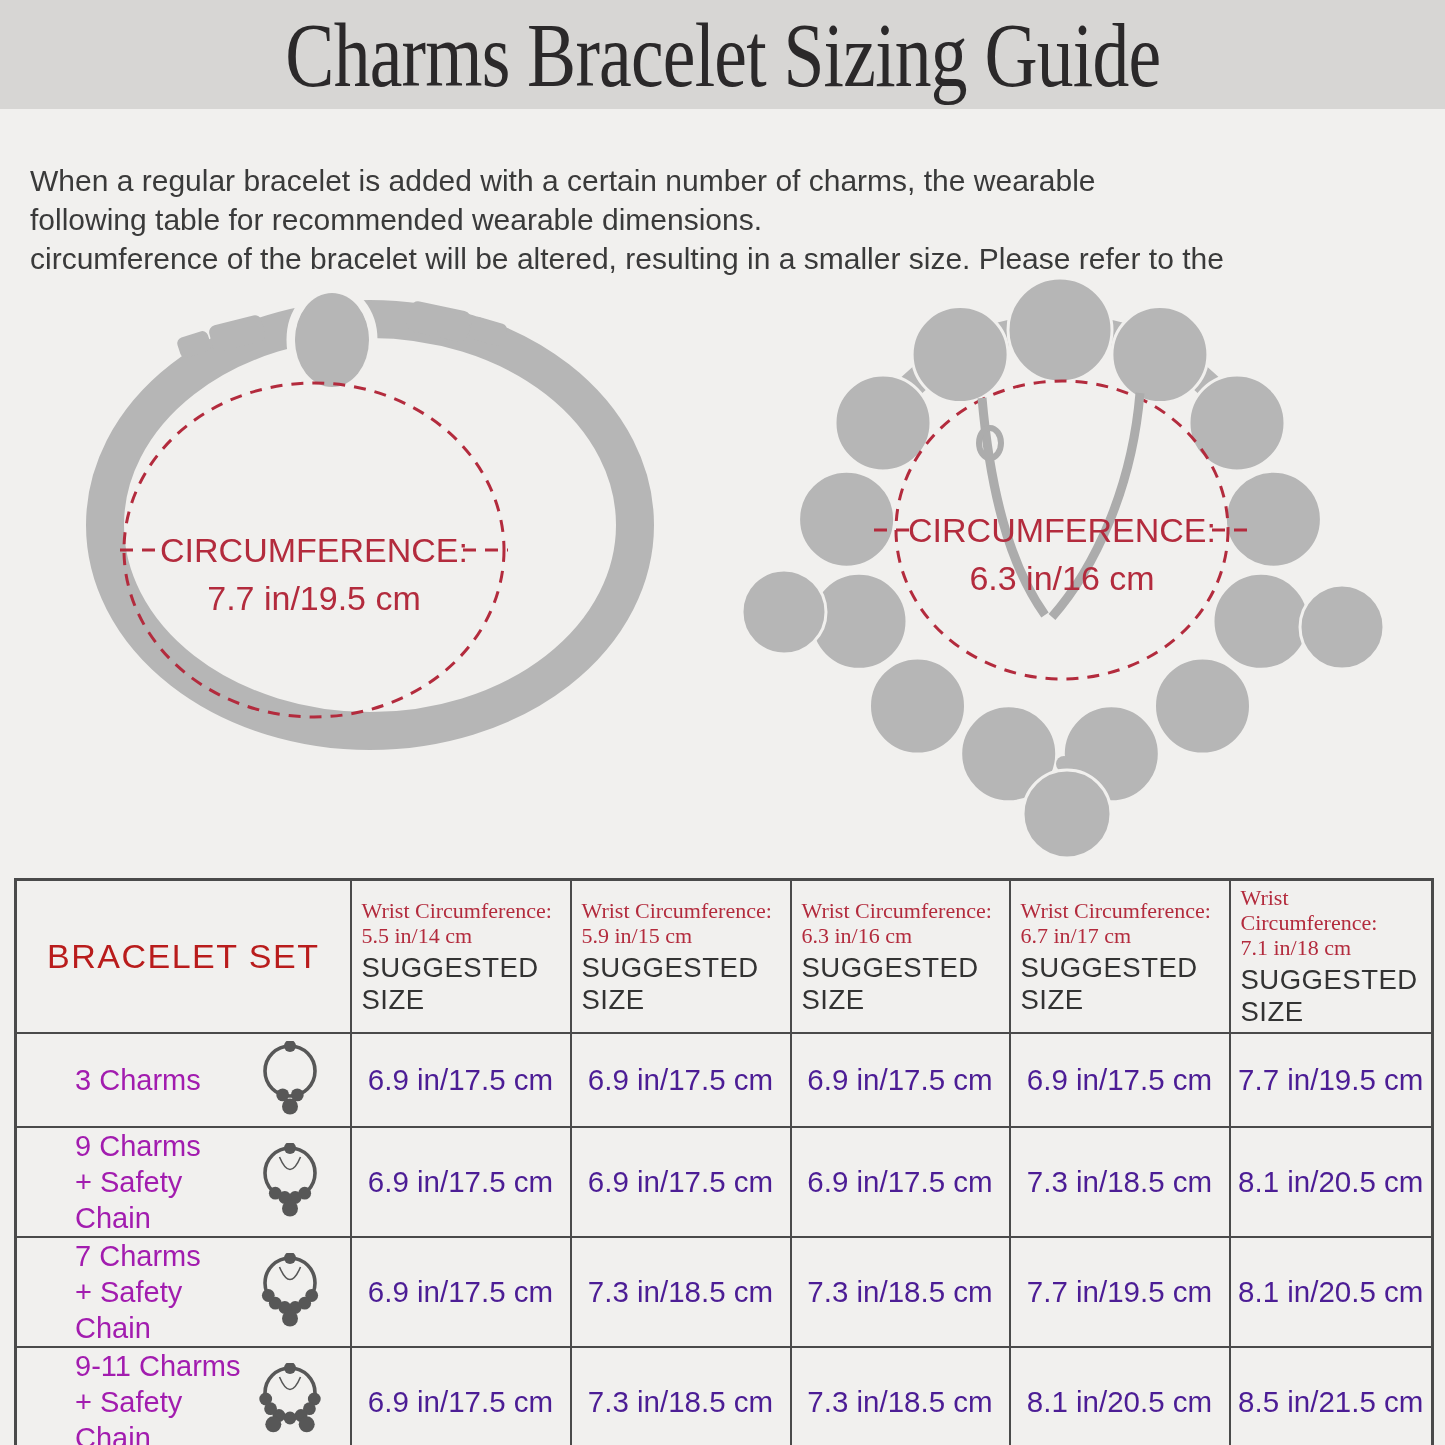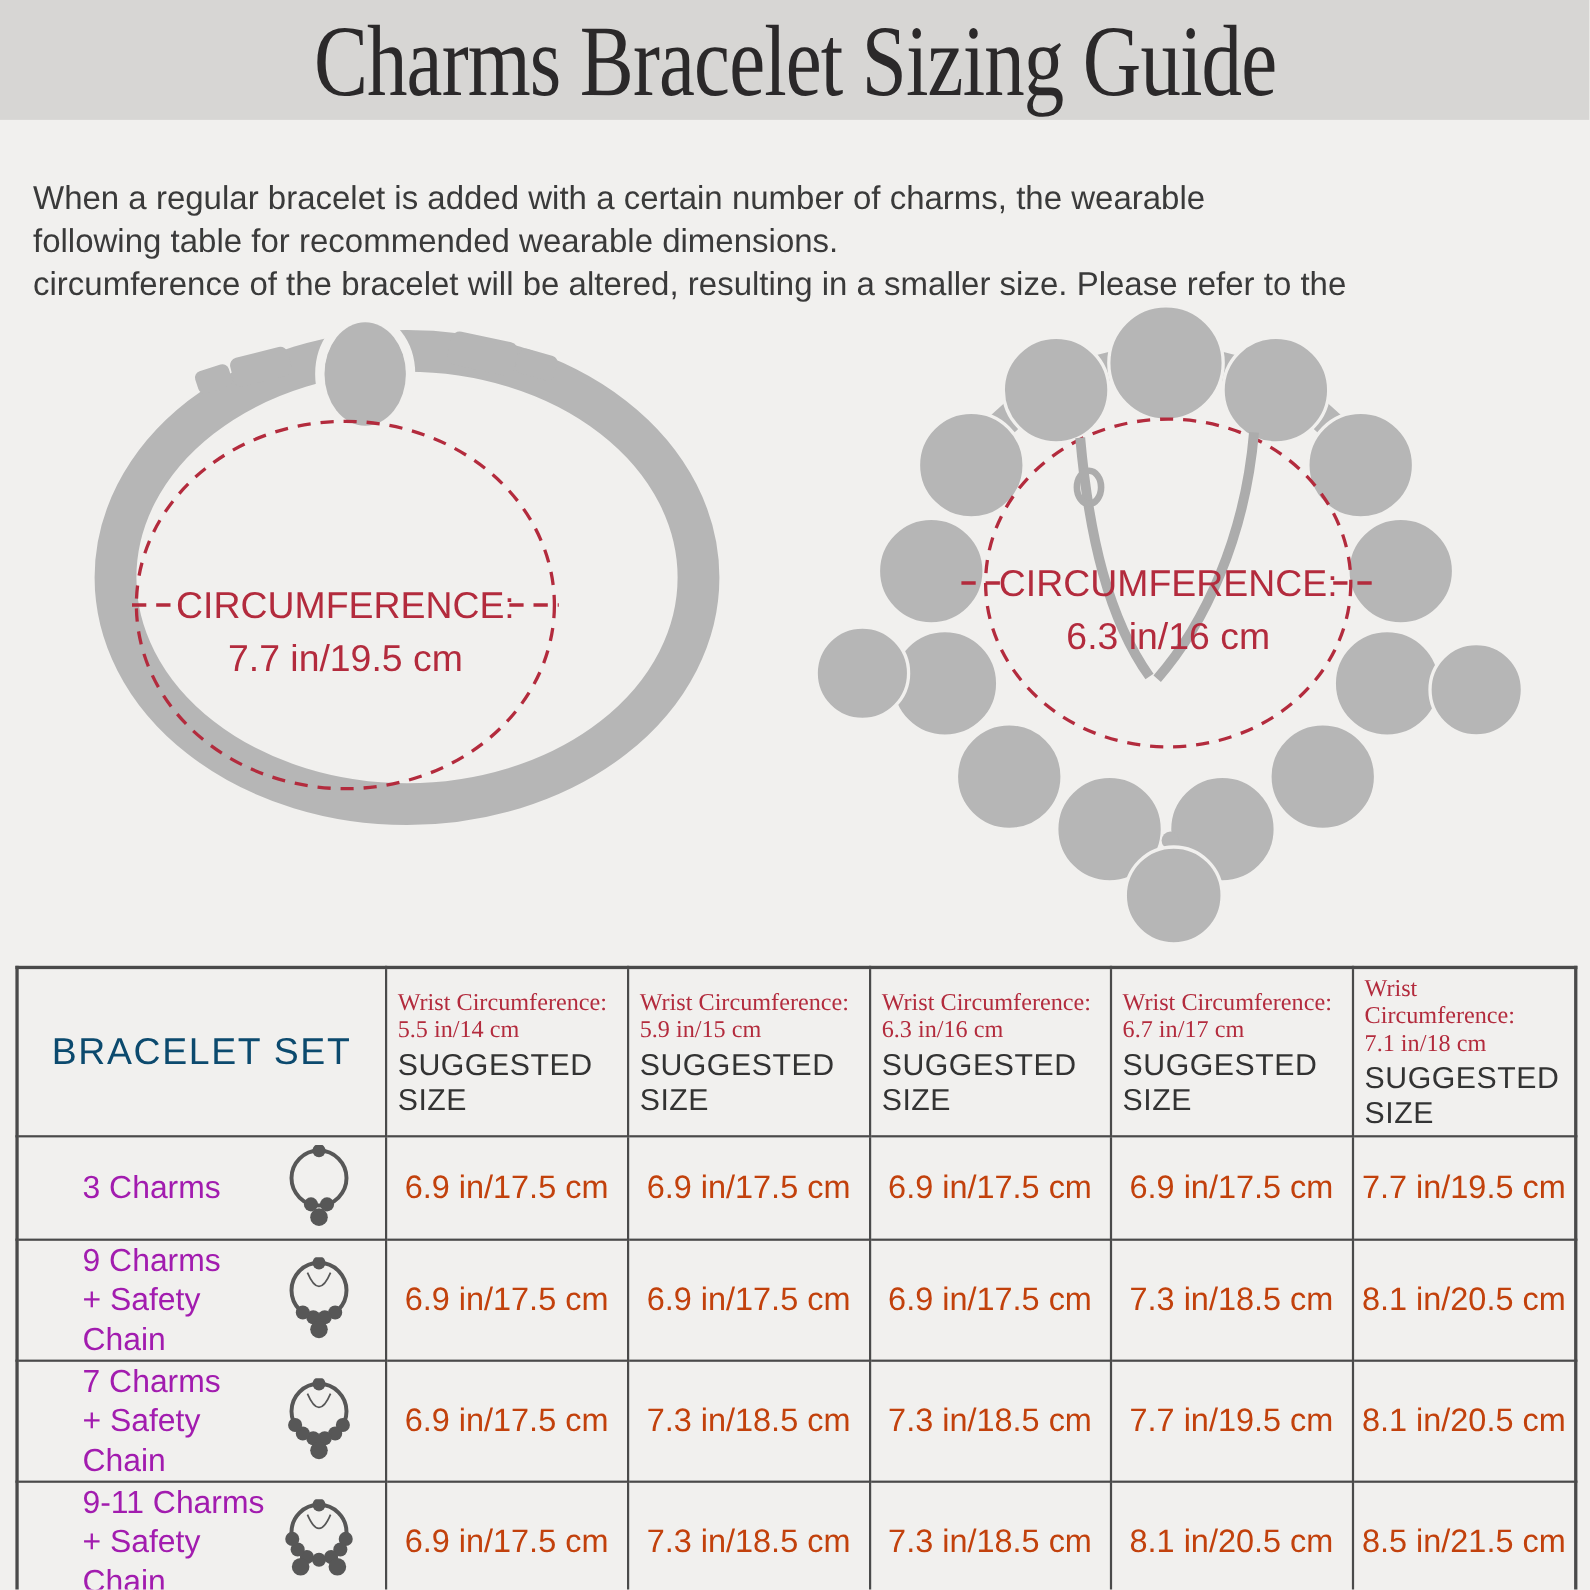--- a/index.html
+++ b/index.html
@@ -33,29 +33,29 @@
   .sil-stroke{stroke:var(--silhouette-gray);fill:none;}
   .halo{stroke:var(--page-bg);}
   .red-dash{stroke:var(--accent-red);fill:none;}
   .circ-title{fill:var(--accent-red);font-family:"Liberation Sans",sans-serif;font-size:34px;text-anchor:middle;}
   .circ-value{fill:var(--accent-red);font-family:"Liberation Sans",sans-serif;font-size:34px;text-anchor:middle;}
 
   
   table.size-table{position:absolute;left:14px;top:878px;width:1417px;border-collapse:collapse;table-layout:fixed;
     border:3px solid var(--table-border);}
   table.size-table th,table.size-table td{border:2px solid var(--table-border);vertical-align:middle;}
-  th.corner{font-size:34px;font-weight:400;color:#0c4a6e;letter-spacing:1.5px;text-align:center;height:100px;}
+  th.corner{font-size:34px;font-weight:400;color:#b91c1c;letter-spacing:1.5px;text-align:center;height:100px;}
   th.size-head{height:100px;text-align:left;padding:4px 4px 4px 10px;font-weight:400;}
   .wrist{color:var(--accent-red);font-size:22px;line-height:25px;font-family:Liberation Serif, serif;}
   .suggested{color:#333;font-size:27.5px;margin-top:4px;letter-spacing:0.5px;}
   td.label-cell{height:90px;padding:0;}
   .rowlabel-wrap{display:flex;align-items:center;justify-content:space-between;padding:0 24px 0 58px;}
   .rowlabel{color:#a21caf;font-size:29px;line-height:36px;}
   .rowlabel div:empty{display:none;}
-  td.val{height:90px;text-align:center;color:#c2410c;font-size:29.5px;}
+  td.val{height:90px;text-align:center;color:#4c1d95;font-size:29.5px;}
   .bracelet-icon{flex:0 0 auto;}
 </style>
 </head>
 <body>
 
 <div class="canvas">
 
   <div class="header-band">
     <div class="title">Charms Bracelet Sizing Guide</div>
   </div>

